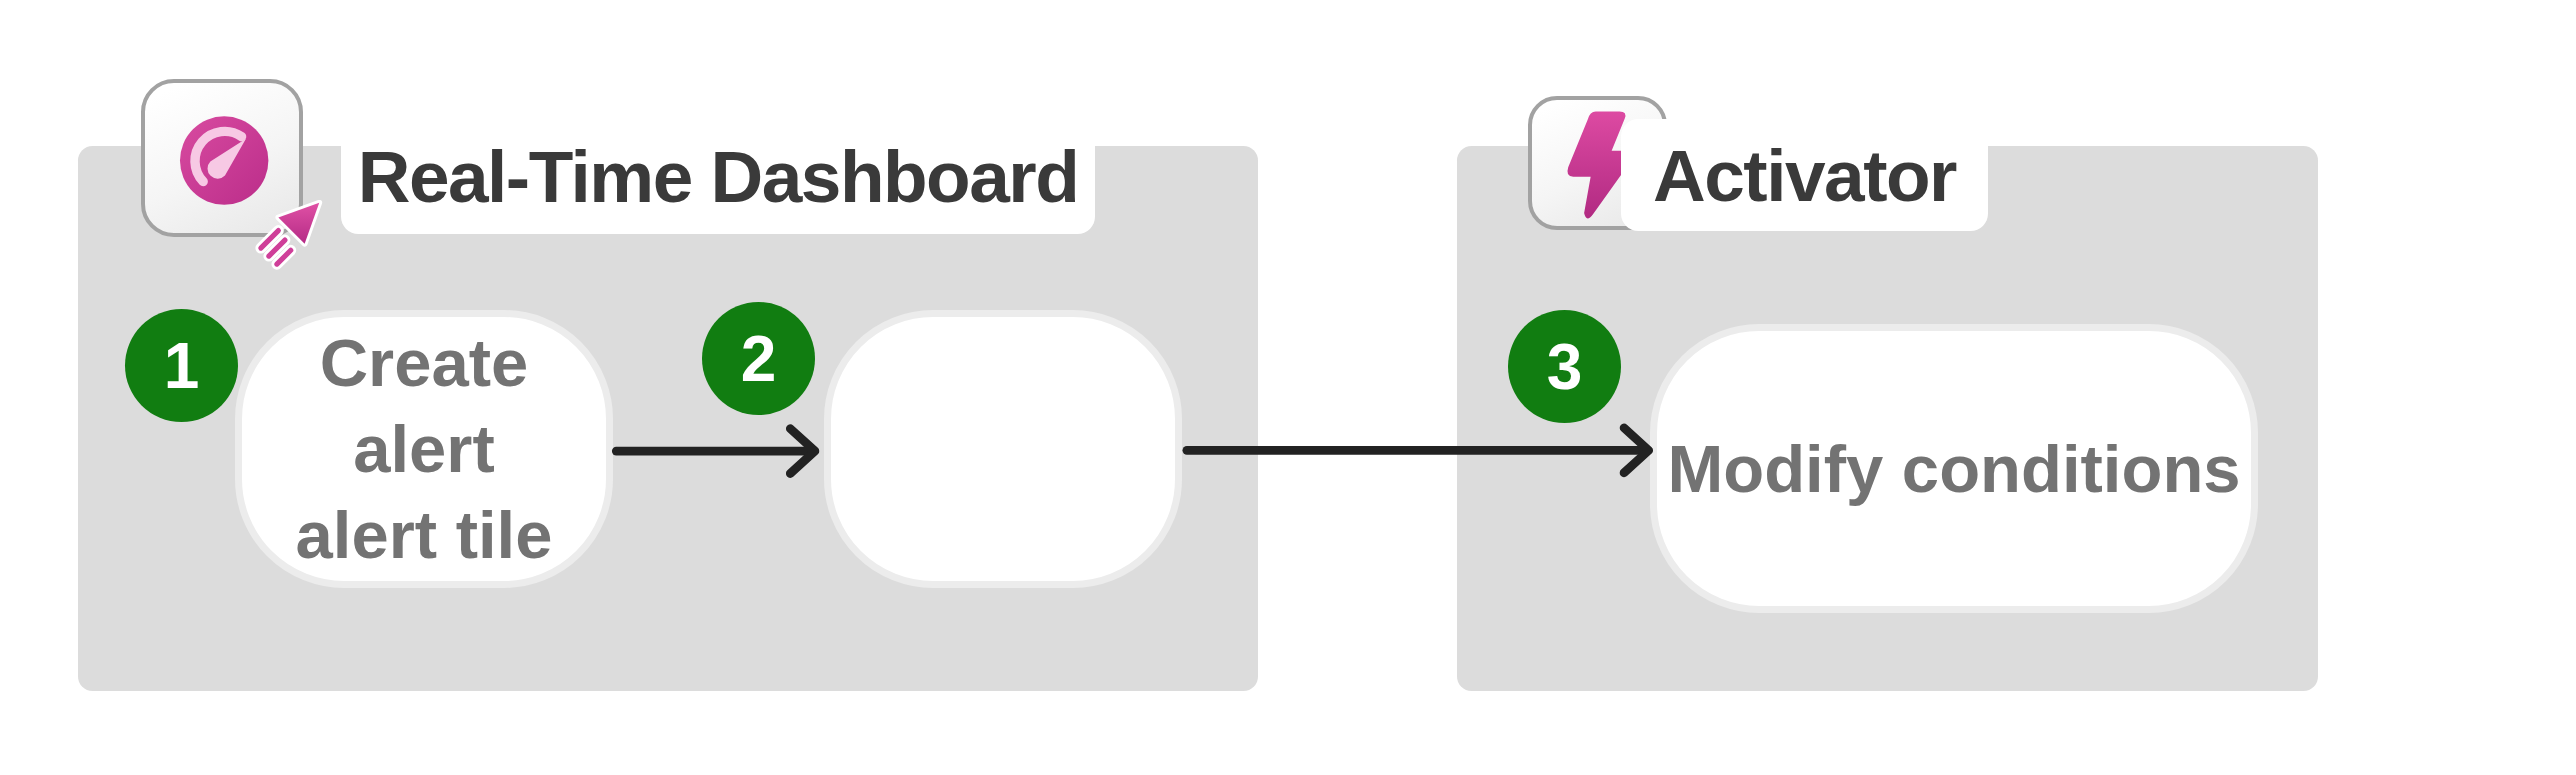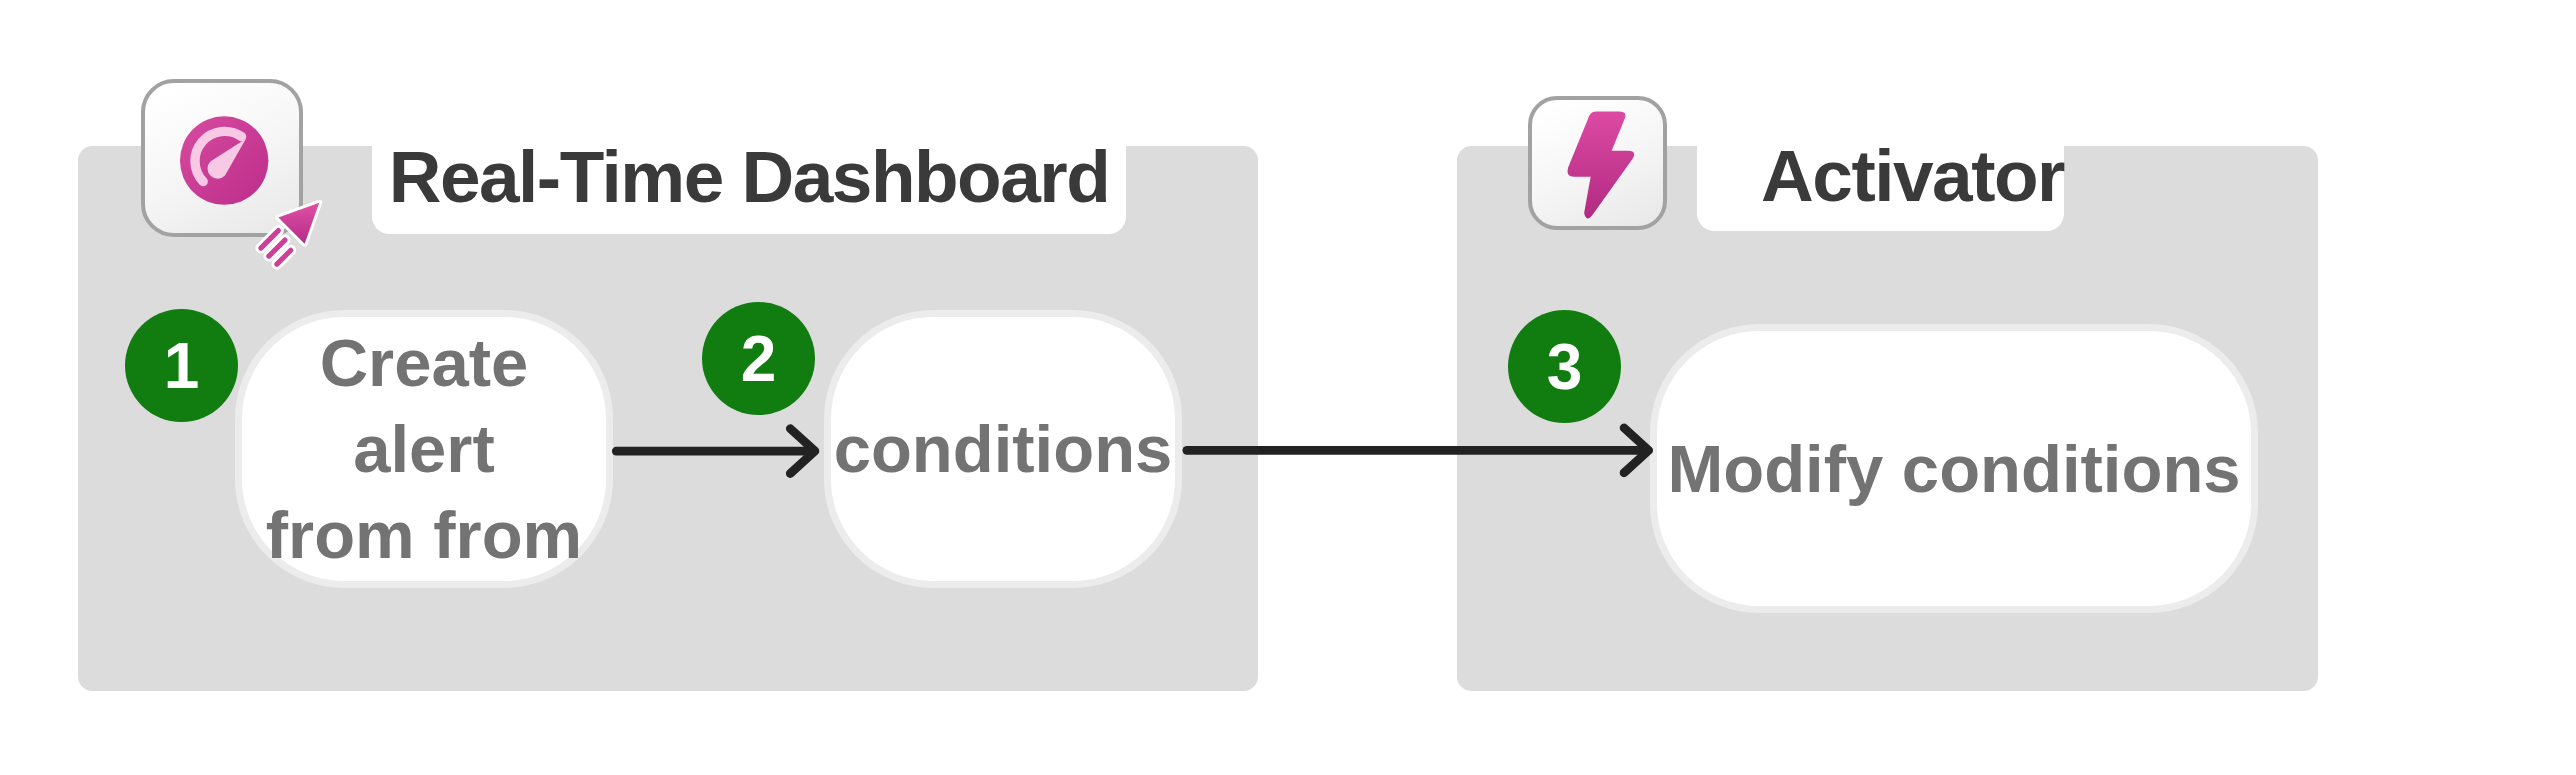--- a/index.html
+++ b/index.html
@@ -17,22 +17,22 @@
   }
   .c-dashboard{left:78px;top:146px;width:1180px;height:545px;}
   .c-activator{left:1457px;top:146px;width:861px;height:545px;}
 
   .title-label{
     position:absolute;
     background:#ffffff;
     border-radius:17.4px;
     display:flex;align-items:center;justify-content:center;
   }
-  .l-dashboard{left:341px;top:119px;width:754px;height:115px;margin-left:31px;}
-  .l-activator{left:1697px;top:119px;width:367px;height:112px;justify-content:flex-end;}
+  .l-dashboard{left:341px;top:119px;width:754px;height:115px;}
+  .l-activator{left:1621px;top:119px;width:367px;height:112px;}
   .title-text{
     font-size:73px;font-weight:700;color:#3a3a3a;letter-spacing:-1.5px;
     white-space:nowrap;
   }
 
   .tile{
     position:absolute;
     background:linear-gradient(155deg,#ffffff 8%,#f5f5f5 55%,#e7e7e7 100%);
     border:4.4px solid #a2a2a2;
     box-sizing:border-box;
@@ -136,26 +136,25 @@
   <div class="title-label l-dashboard">
     <span class="title-text">Real-Time Dashboard</span>
   </div>
   <div class="title-label l-activator">
     <span class="title-text">Activator</span>
   </div>
 
   <div class="stepbox s-1">
     <div class="step-text">
       <div>Create alert</div>
-      <div>from from</div>
+      <div>alert tile</div>
     </div>
   </div>
   <div class="stepbox s-2">
     <div class="step-text">
-      <div>conditions</div>
     </div>
   </div>
   <div class="stepbox s-3">
     <div class="step-text">
       <div>Modify conditions</div>
     </div>
   </div>
 
   <div class="badge b-1">1</div>
   <div class="badge b-2">2</div>

